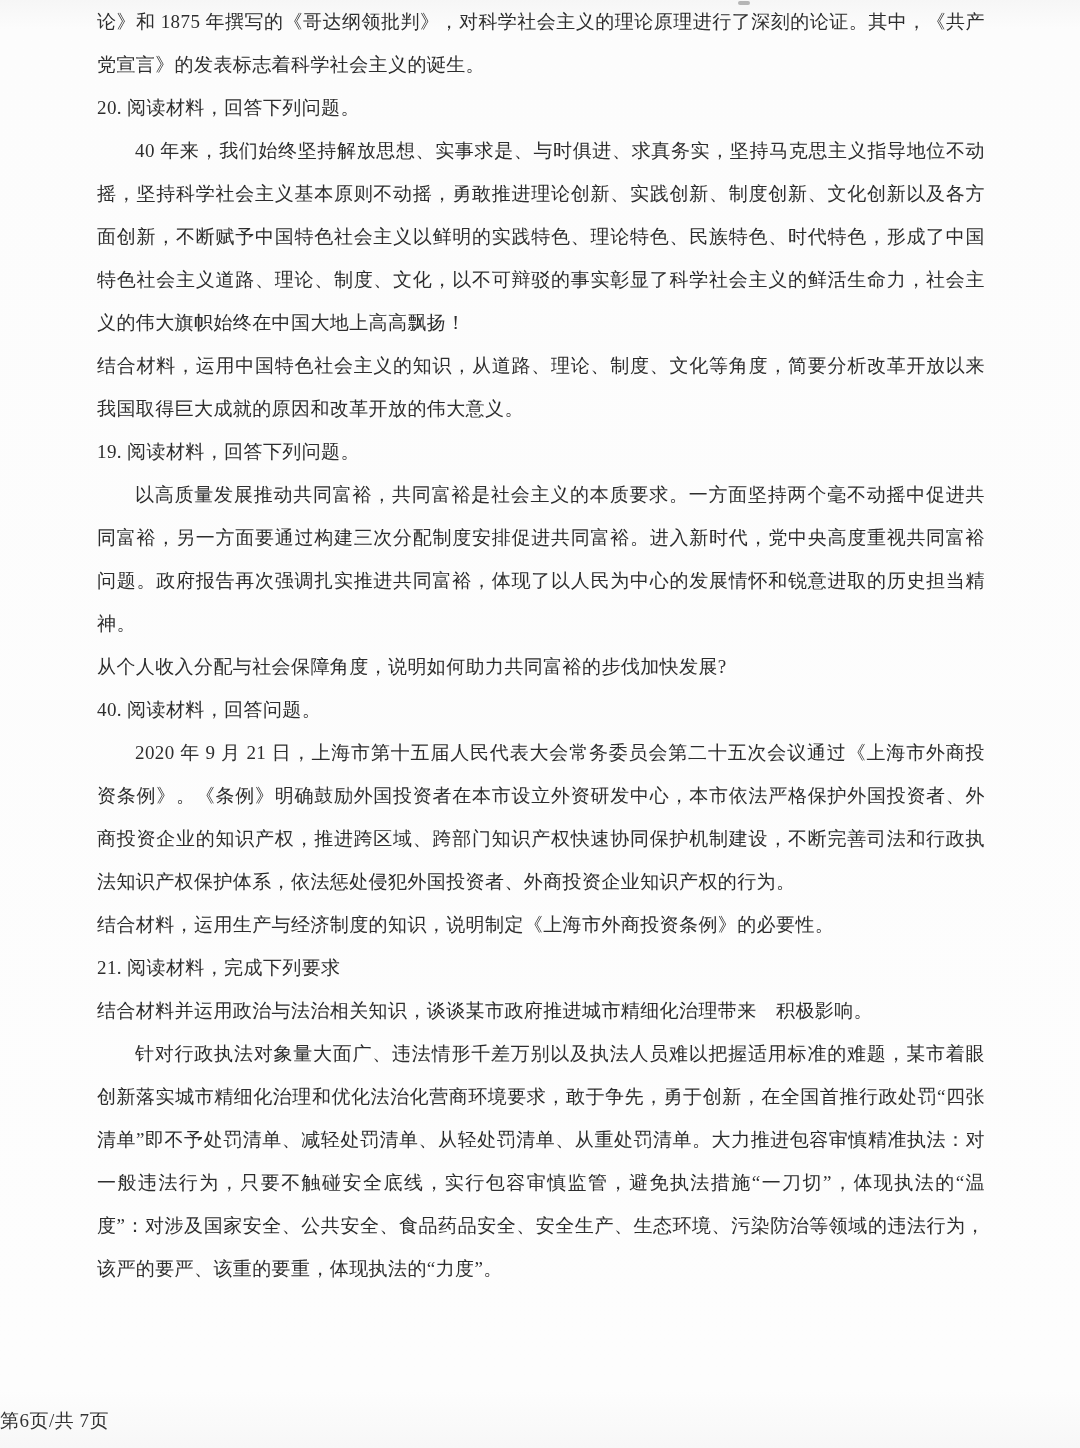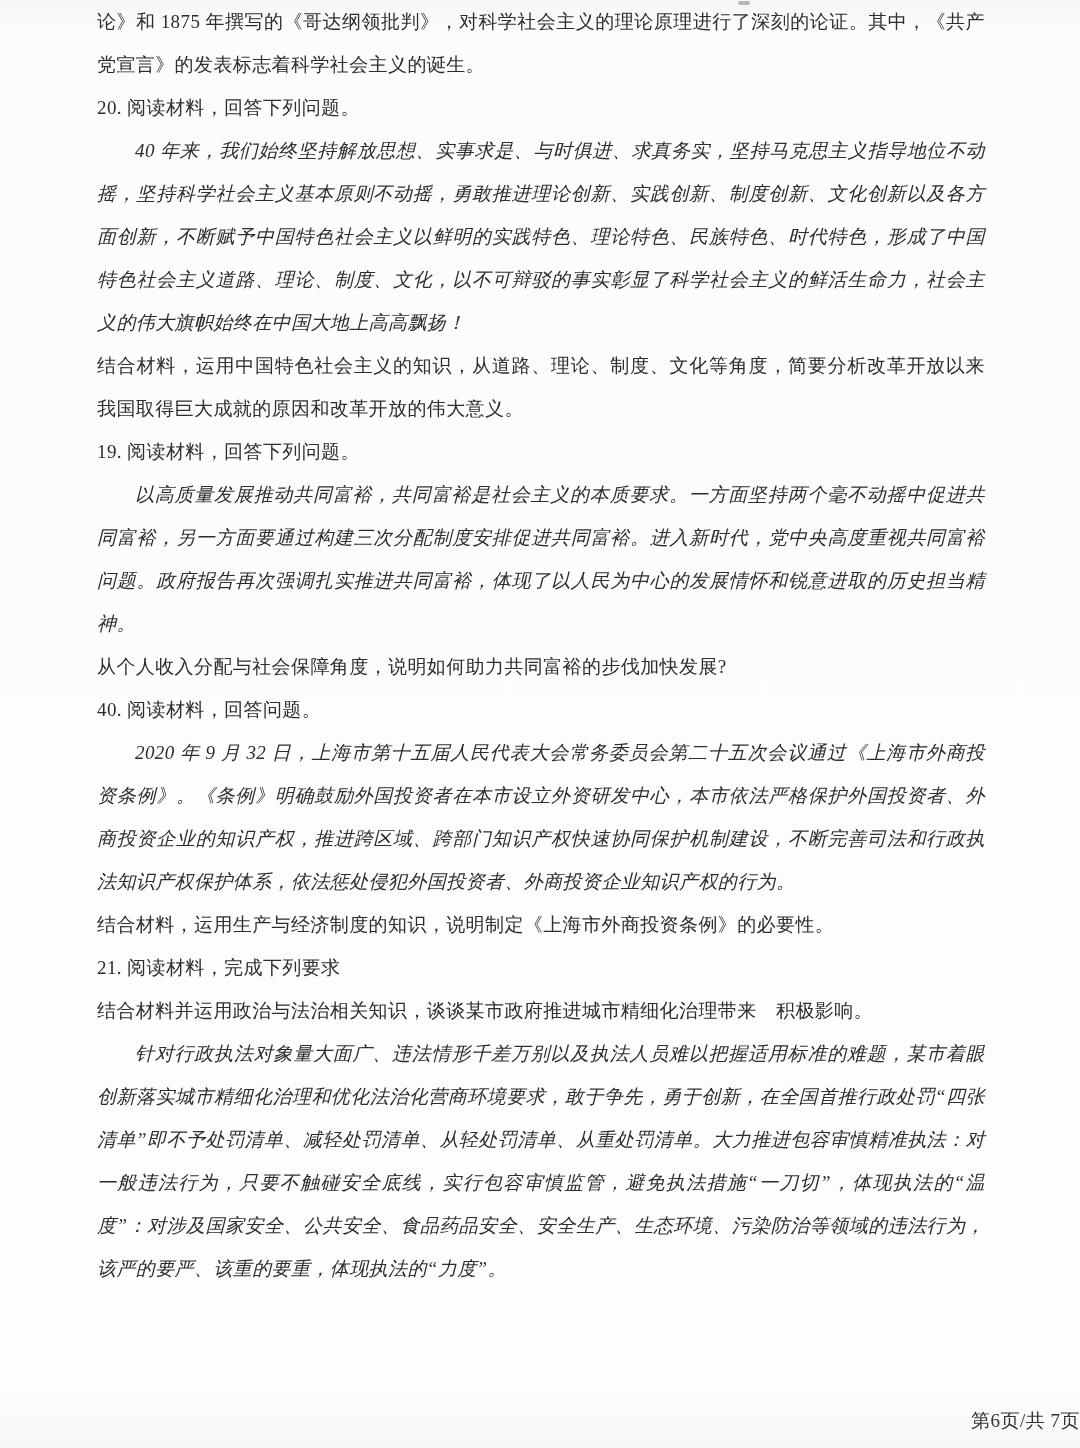--- a/index.html
+++ b/index.html
@@ -25,28 +25,27 @@
     margin: 0;
     font-size: 19px;
     line-height: 43px;
     text-align: justify;
     text-justify: inter-ideograph;
     letter-spacing: 0.4px;
     word-break: break-all;
   }
   .para.indent {
     text-indent: 2em;
-    font-style: italic;
   }
   .footer {
     position: absolute;
     bottom: 14px;
     left: 0;
     width: 1080px;
-    text-align: right;
+    text-align: left;
     font-size: 19px;
     letter-spacing: 0.5px;
     color: #333333;
   }
   .scan-artifact {
     position: absolute;
     top: 1px;
     left: 738px;
     width: 12px;
     height: 4px;
@@ -62,20 +61,20 @@
 
 <div class="page">
   <p class="para">论》和 1875 年撰写的《哥达纲领批判》，对科学社会主义的理论原理进行了深刻的论证。其中，《共产党宣言》的发表标志着科学社会主义的诞生。</p>
   <p class="para">20. 阅读材料，回答下列问题。</p>
   <p class="para indent">40 年来，我们始终坚持解放思想、实事求是、与时俱进、求真务实，坚持马克思主义指导地位不动摇，坚持科学社会主义基本原则不动摇，勇敢推进理论创新、实践创新、制度创新、文化创新以及各方面创新，不断赋予中国特色社会主义以鲜明的实践特色、理论特色、民族特色、时代特色，形成了中国特色社会主义道路、理论、制度、文化，以不可辩驳的事实彰显了科学社会主义的鲜活生命力，社会主义的伟大旗帜始终在中国大地上高高飘扬！</p>
   <p class="para">结合材料，运用中国特色社会主义的知识，从道路、理论、制度、文化等角度，简要分析改革开放以来我国取得巨大成就的原因和改革开放的伟大意义。</p>
   <p class="para">19. 阅读材料，回答下列问题。</p>
   <p class="para indent">以高质量发展推动共同富裕，共同富裕是社会主义的本质要求。一方面坚持两个毫不动摇中促进共同富裕，另一方面要通过构建三次分配制度安排促进共同富裕。进入新时代，党中央高度重视共同富裕问题。政府报告再次强调扎实推进共同富裕，体现了以人民为中心的发展情怀和锐意进取的历史担当精神。</p>
   <p class="para">从个人收入分配与社会保障角度，说明如何助力共同富裕的步伐加快发展?</p>
   <p class="para">40. 阅读材料，回答问题。</p>
-  <p class="para indent">2020 年 9 月 32 日，上海市第十五届人民代表大会常务委员会第二十五次会议通过《上海市外商投资条例》。《条例》明确鼓励外国投资者在本市设立外资研发中心，本市依法严格保护外国投资者、外商投资企业的知识产权，推进跨区域、跨部门知识产权快速协同保护机制建设，不断完善司法和行政执法知识产权保护体系，依法惩处侵犯外国投资者、外商投资企业知识产权的行为。</p>
+  <p class="para indent">2020 年 9 月 21 日，上海市第十五届人民代表大会常务委员会第二十五次会议通过《上海市外商投资条例》。《条例》明确鼓励外国投资者在本市设立外资研发中心，本市依法严格保护外国投资者、外商投资企业的知识产权，推进跨区域、跨部门知识产权快速协同保护机制建设，不断完善司法和行政执法知识产权保护体系，依法惩处侵犯外国投资者、外商投资企业知识产权的行为。</p>
   <p class="para">结合材料，运用生产与经济制度的知识，说明制定《上海市外商投资条例》的必要性。</p>
   <p class="para">21. 阅读材料，完成下列要求</p>
   <p class="para">结合材料并运用政治与法治相关知识，谈谈某市政府推进城市精细化治理带来　积极影响。</p>
   <p class="para indent">针对行政执法对象量大面广、违法情形千差万别以及执法人员难以把握适用标准的难题，某市着眼创新落实城市精细化治理和优化法治化营商环境要求，敢于争先，勇于创新，在全国首推行政处罚“四张清单”即不予处罚清单、减轻处罚清单、从轻处罚清单、从重处罚清单。大力推进包容审慎精准执法：对一般违法行为，只要不触碰安全底线，实行包容审慎监管，避免执法措施“一刀切”，体现执法的“温度”：对涉及国家安全、公共安全、食品药品安全、安全生产、生态环境、污染防治等领域的违法行为，该严的要严、该重的要重，体现执法的“力度”。</p>
 </div>
 
 <div class="footer">第6页/共 7页</div>
 
 </body></html>

